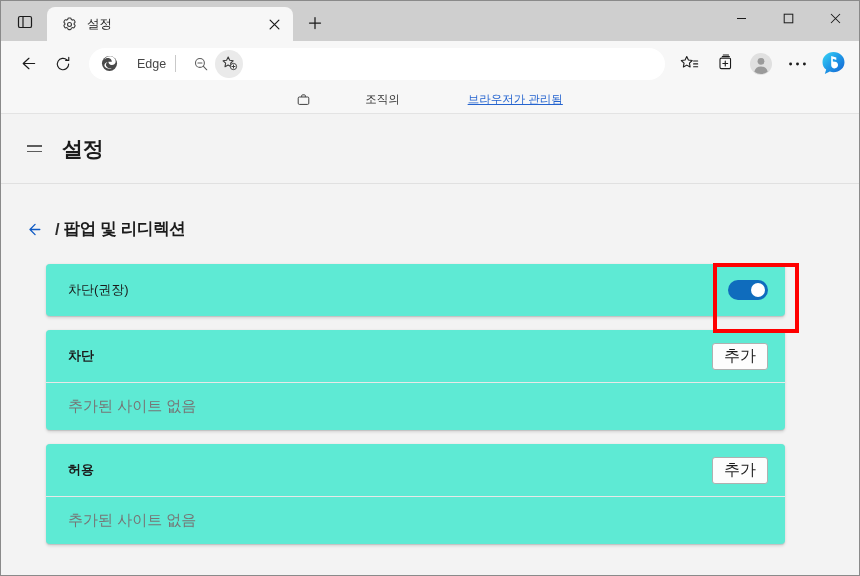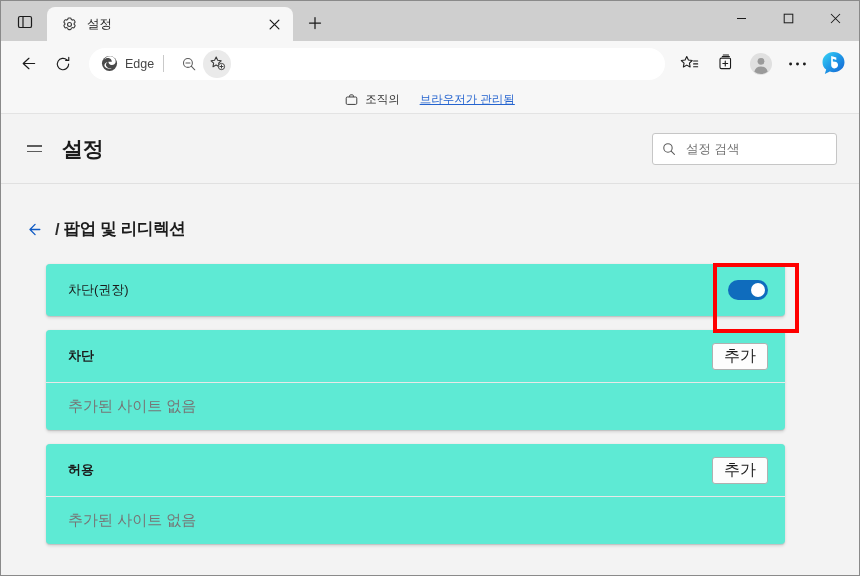--- a/index.html
+++ b/index.html
@@ -111,20 +111,21 @@
     display: flex;
     align-items: center;
     margin: 0 6px 0 8px;
     padding: 0 4px 0 12px;
     min-width: 0;
   }
   .edge-brand {
     display: flex; align-items: center;
     flex: none;
     padding-right: 9px;
+    gap: 12px;
   }
   .edge-brand .label {
     font-size: 12.5px;
     color: #474747;
     margin-left: 7px;
   }
   .omni-sep {
     width: 1px; height: 17px;
     background: #c9c9c9;
     flex: none;
@@ -150,20 +151,21 @@
   
   .ent-banner {
     height: 28px;
     background: #f7f7f7;
     display: flex;
     align-items: center;
     justify-content: center;
     font-size: 11.5px;
     color: #333333;
     border-bottom: 1px solid #e3e3e3;
+    gap: 48px;
   }
   .ent-banner .bi { margin-right: 7px; display: flex; }
   .ent-banner a {
     color: #2564cf;
     text-decoration: underline;
     margin-left: 20px;
   }
 
   
   .page {
@@ -492,29 +494,20 @@
 
   <div class="page">
 
     <div class="settings-header">
       <div class="hamburger">
         <i></i>
           <i></i>
       </div>
       <div class="settings-title">설정</div>
       <div class="spacer"></div>
-      <div class="search-box">
-        <span class="si">
-          <svg width="14" height="14" viewBox="0 0 15 15">
-            <circle cx="6.4" cy="6.4" r="4.5" fill="none" stroke="#5c5c5c" stroke-width="1.15"></circle>
-            <path d="M9.8 9.8l3.5 3.5" stroke="#5c5c5c" stroke-width="1.15" stroke-linecap="round"></path>
-          </svg>
-        </span>
-        <input type="text" placeholder="설정 검색" style="">
-      </div>
     </div>
 
     <div class="breadcrumb">
       <span class="bc-back">
         <svg width="17" height="17" viewBox="0 0 18 18">
           <path d="M9.6 3.6L4.2 9l5.4 5.4M4.2 9h10.4" stroke="#0f5ac4" stroke-width="1.4" fill="none" stroke-linecap="round" stroke-linejoin="round"></path>
         </svg>
       </span>
       <span class="bc-sep">/</span>
       <span class="bc-current">팝업 및 리디렉션</span>

